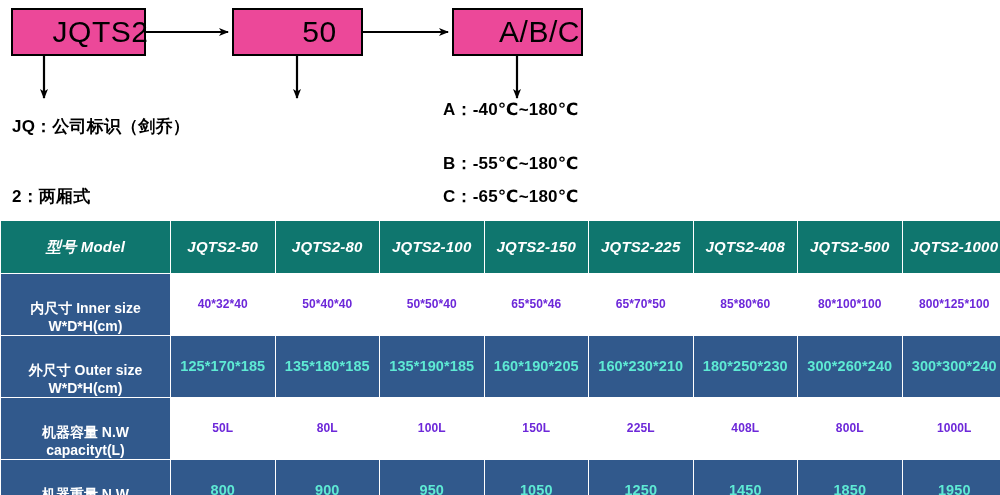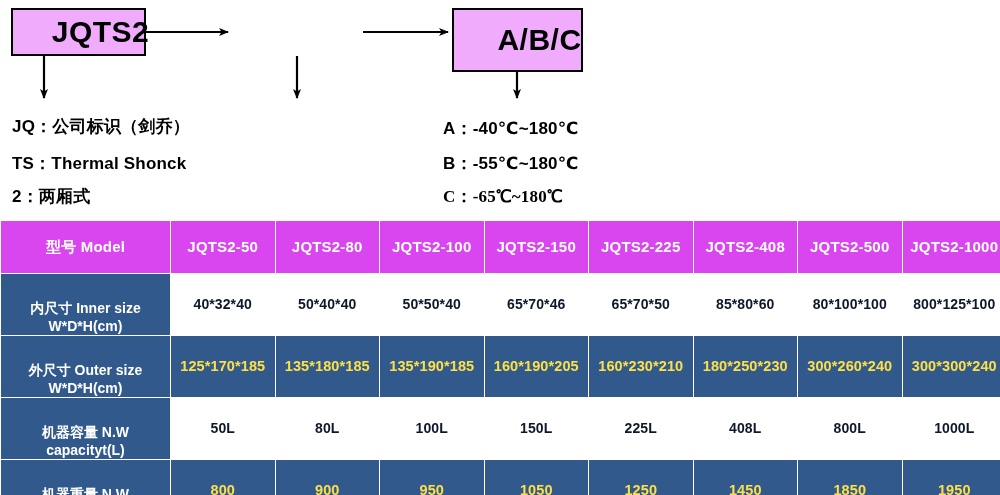--- a/index.html
+++ b/index.html
@@ -23,47 +23,47 @@
     height: 215px;
   }
   #diagram svg {
     position: absolute;
     left: 0;
     top: 0;
   }
   .dgm-box {
     position: absolute;
     border: 2.5px solid #000;
-    background: #f0abfc;
+    background: #ec4899;
     display: flex;
     align-items: center;
     justify-content: center;
-    font-weight: bold;
+    font-weight: normal;
     letter-spacing: 0.5px;
     box-sizing: border-box;
     padding-left: 44px;
   }
   #box-model  { left: 11px;  top: 8px; width: 135px; height: 48px; font-size: 30px; }
   #box-cap    { left: 232px; top: 8px; width: 131px; height: 48px; font-size: 30px; }
-  #box-temp   { left: 452px; top: 8px; width: 131px; height: 64px; font-size: 30px; }
+  #box-temp   { left: 452px; top: 8px; width: 131px; height: 48px; font-size: 30px; }
 
   .legend-line {
     position: absolute;
     font-size: 17px;
     font-weight: bold;
     white-space: nowrap;
     letter-spacing: 0.2px;
   }
   #lg-jq { left: 12px;  top: 115px; }
   #lg-ts { left: 12px;  top: 152px; }
   #lg-2  { left: 12px;  top: 185px; }
   #lg-50 { left: 228px; top: 115px; }
-  #lg-a  { left: 443px; top: 117px; }
+  #lg-a  { left: 443px; top: 98px; }
   #lg-b  { left: 443px; top: 152px; }
-  #lg-c  { left: 443px; top: 185px; font-family: Liberation Serif, serif; }
+  #lg-c  { left: 443px; top: 185px; }
 
   
   #spec-table {
     position: absolute;
     left: 0;
     top: 220px;
     width: 1000px;
     border-collapse: separate;
     border-spacing: 1.5px;
     table-layout: fixed;
@@ -84,35 +84,36 @@
   tr.r-data td { height: 55px; }
 
   .cell-label {
     background: #31598c;
     color: #ffffff;
     font-size: 14px;
     padding: 2px 4px;
     box-sizing: border-box;
   }
   .cell-head {
-    background: #d946ef;
+    background: #0f766e;
     color: #ffffff;
     font-size: 15px;
     letter-spacing: 0.2px;
+    font-style: italic;
   }
   .cell-blue {
     background: #31598c;
-    color: #fde047;
+    color: #5eead4;
     font-size: 14.5px;
     letter-spacing: 0.1px;
   }
   .cell-white {
     background: #ffffff;
-    color: #0f172a;
-    font-size: 14px;
+    color: #6d28d9;
+    font-size: 12px;
     letter-spacing: 0.1px;
   }
   .lbl-l1 { display: block; margin-top: 26px; }
   .lbl-l2 { display: block; }
 </style>
 </head>
 <body>
 
 <div id="diagram">
 
@@ -130,26 +131,28 @@
     <line x1="44" y1="56" x2="44" y2="98" stroke="#000" stroke-width="2.2" marker-end="url(#arrowhead)"></line>
 
     <line x1="297" y1="56" x2="297" y2="98" stroke="#000" stroke-width="2.2" marker-end="url(#arrowhead)"></line>
 
     <line x1="517" y1="56" x2="517" y2="98" stroke="#000" stroke-width="2.2" marker-end="url(#arrowhead)"></line>
   </svg>
 
   <div class="dgm-box" id="box-model">
     <span>JQTS2</span>
   </div>
+  <div class="dgm-box" id="box-cap">
+    <span>50</span>
+  </div>
   <div class="dgm-box" id="box-temp">
     <span>A/B/C</span>
   </div>
 
   <div class="legend-line" id="lg-jq">JQ：公司标识（剑乔）</div>
-  <div class="legend-line" id="lg-ts">TS：Thermal Shonck</div>
   <div class="legend-line" id="lg-2">2：两厢式</div>
   <div class="legend-line" id="lg-a">A：-40℃~180℃</div>
   <div class="legend-line" id="lg-b">B：-55℃~180℃</div>
   <div class="legend-line" id="lg-c">C：-65℃~180℃</div>
 </div>
 
 <table id="spec-table">
   <colgroup>
     <col class="c-label">
     <col class="c-data">
@@ -174,21 +177,21 @@
         <td class="cell-head">JQTS2-1000</td>
       </tr>
       <tr class="r-data">
         <td class="cell-label">
           <span class="lbl-l1">内尺寸 Inner size</span>
           <span class="lbl-l2">W*D*H(cm)</span>
         </td>
         <td class="cell-white">40*32*40</td>
         <td class="cell-white">50*40*40</td>
         <td class="cell-white">50*50*40</td>
-        <td class="cell-white">65*70*46</td>
+        <td class="cell-white">65*50*46</td>
         <td class="cell-white">65*70*50</td>
         <td class="cell-white">85*80*60</td>
         <td class="cell-white">80*100*100</td>
         <td class="cell-white">800*125*100</td>
       </tr>
       <tr class="r-data">
         <td class="cell-label">
           <span class="lbl-l1">外尺寸 Outer size</span>
           <span class="lbl-l2">W*D*H(cm)</span>
         </td>

